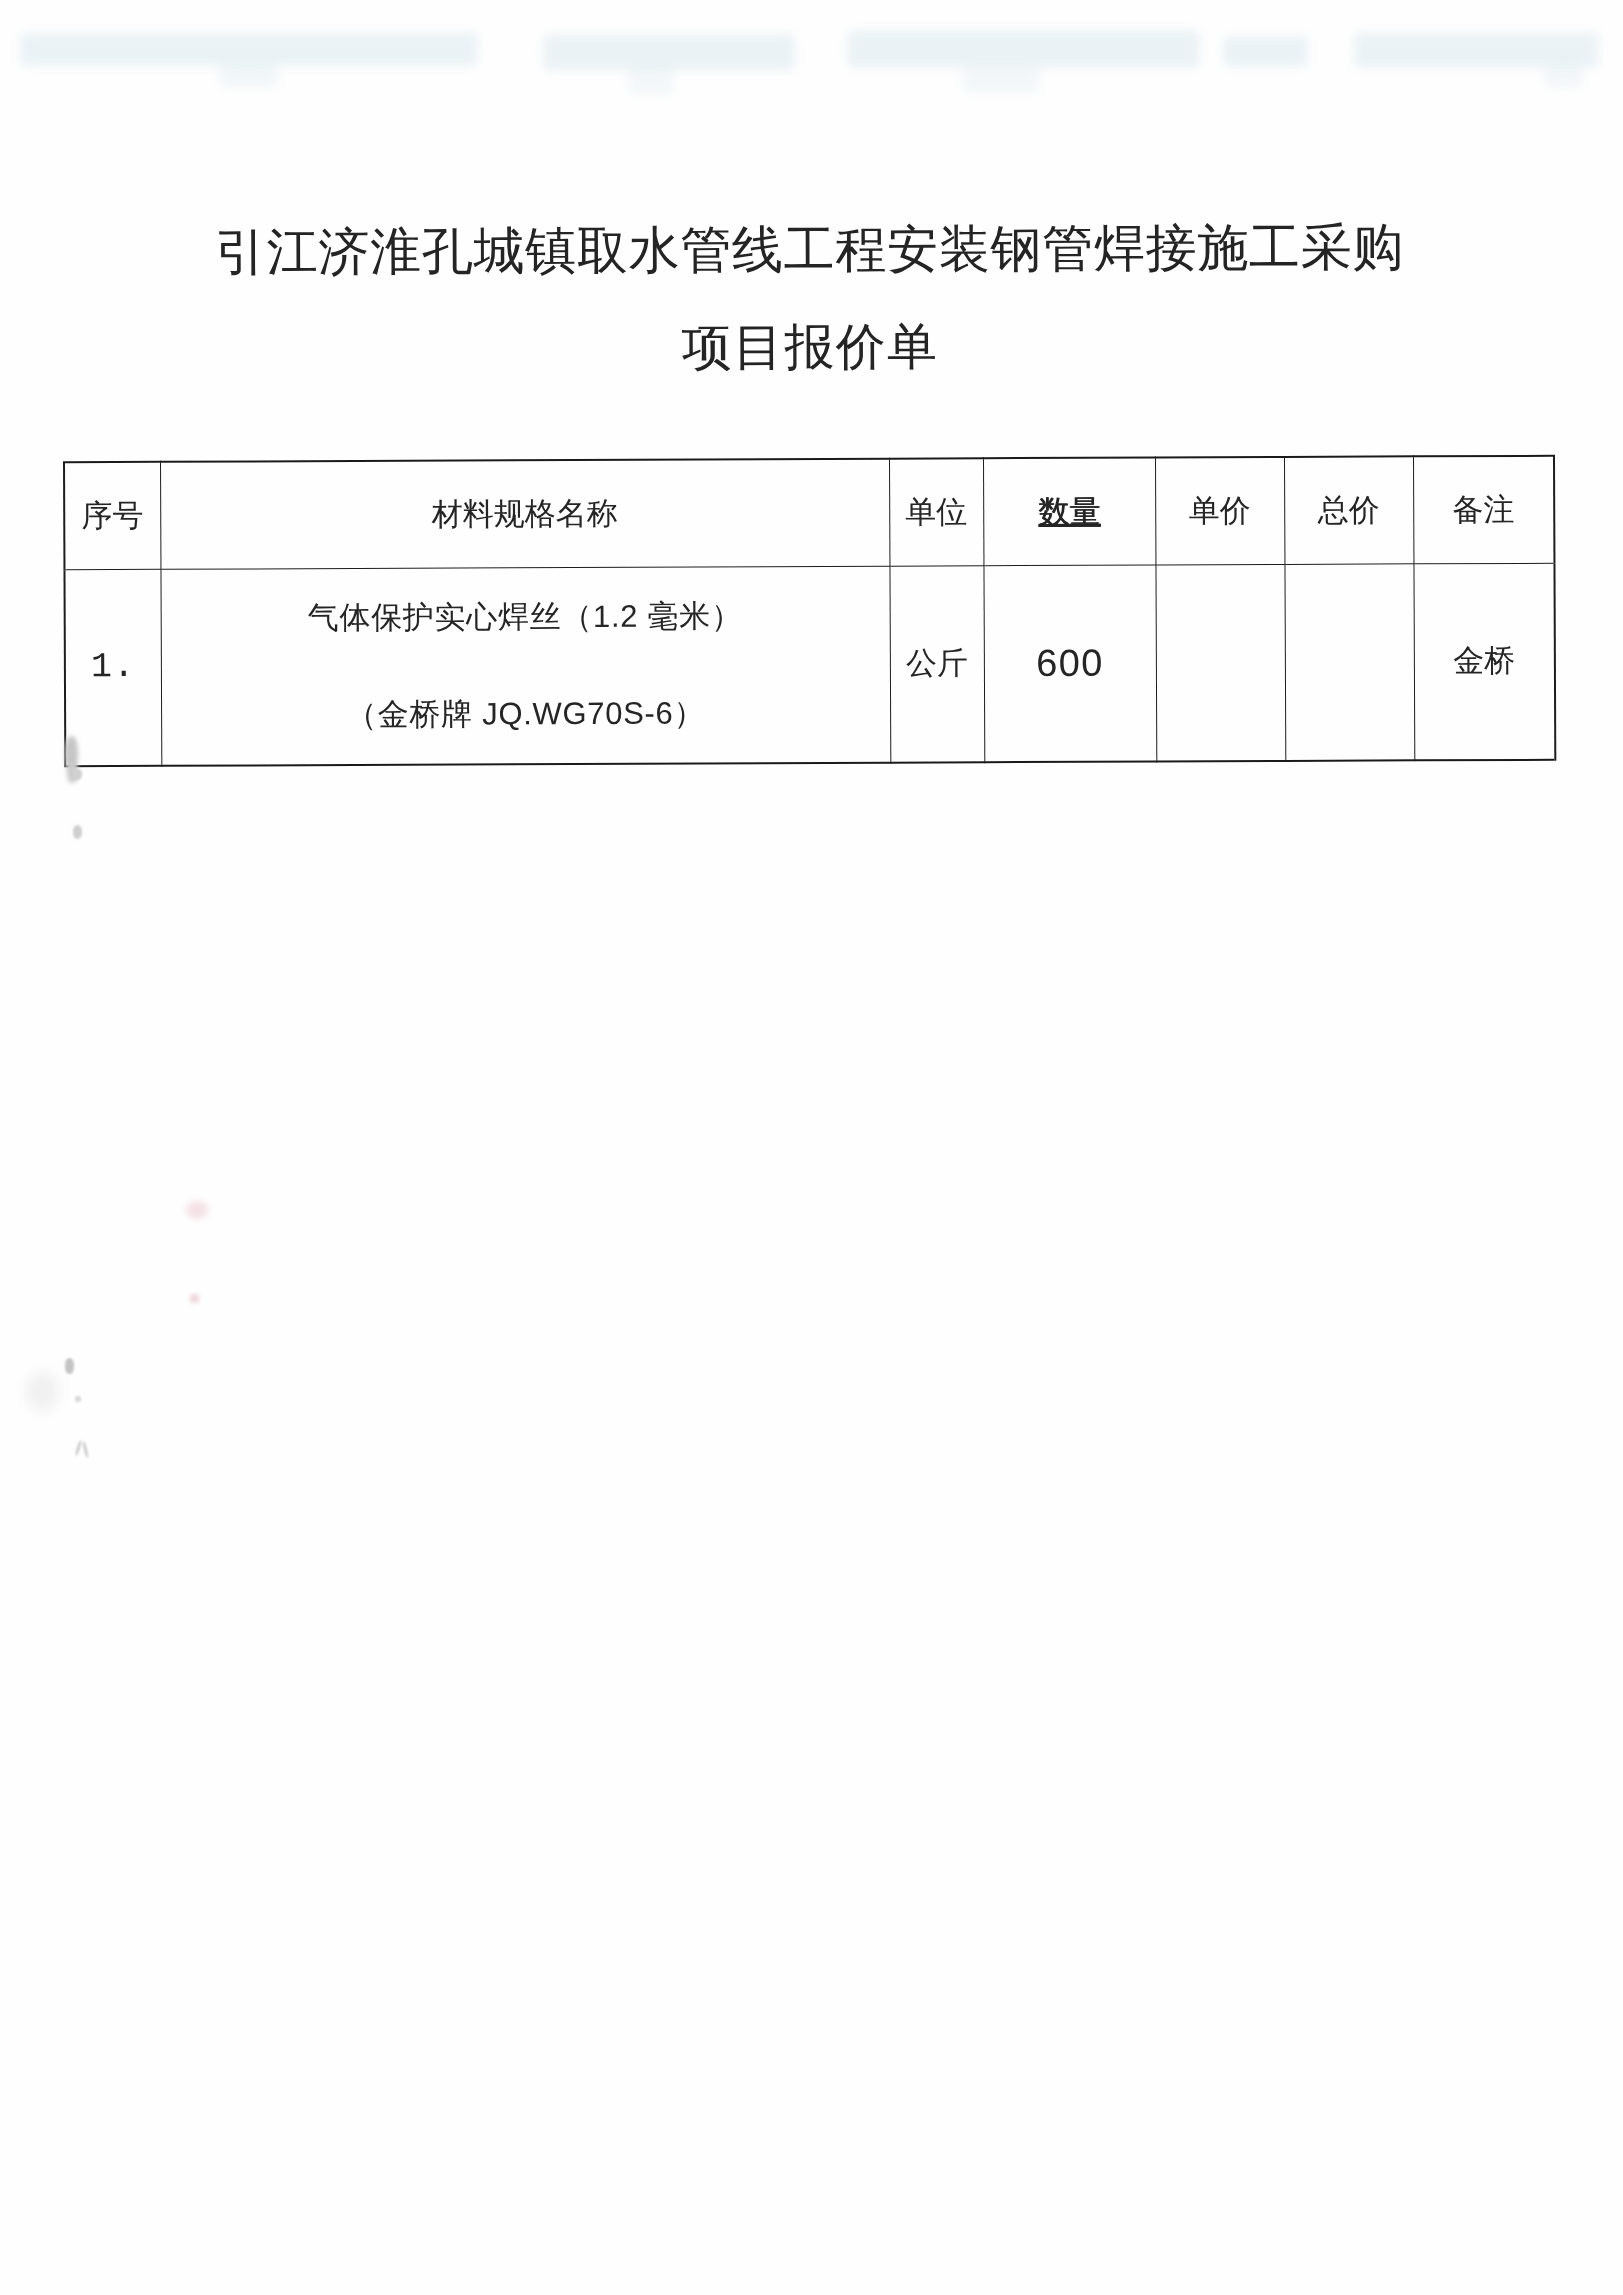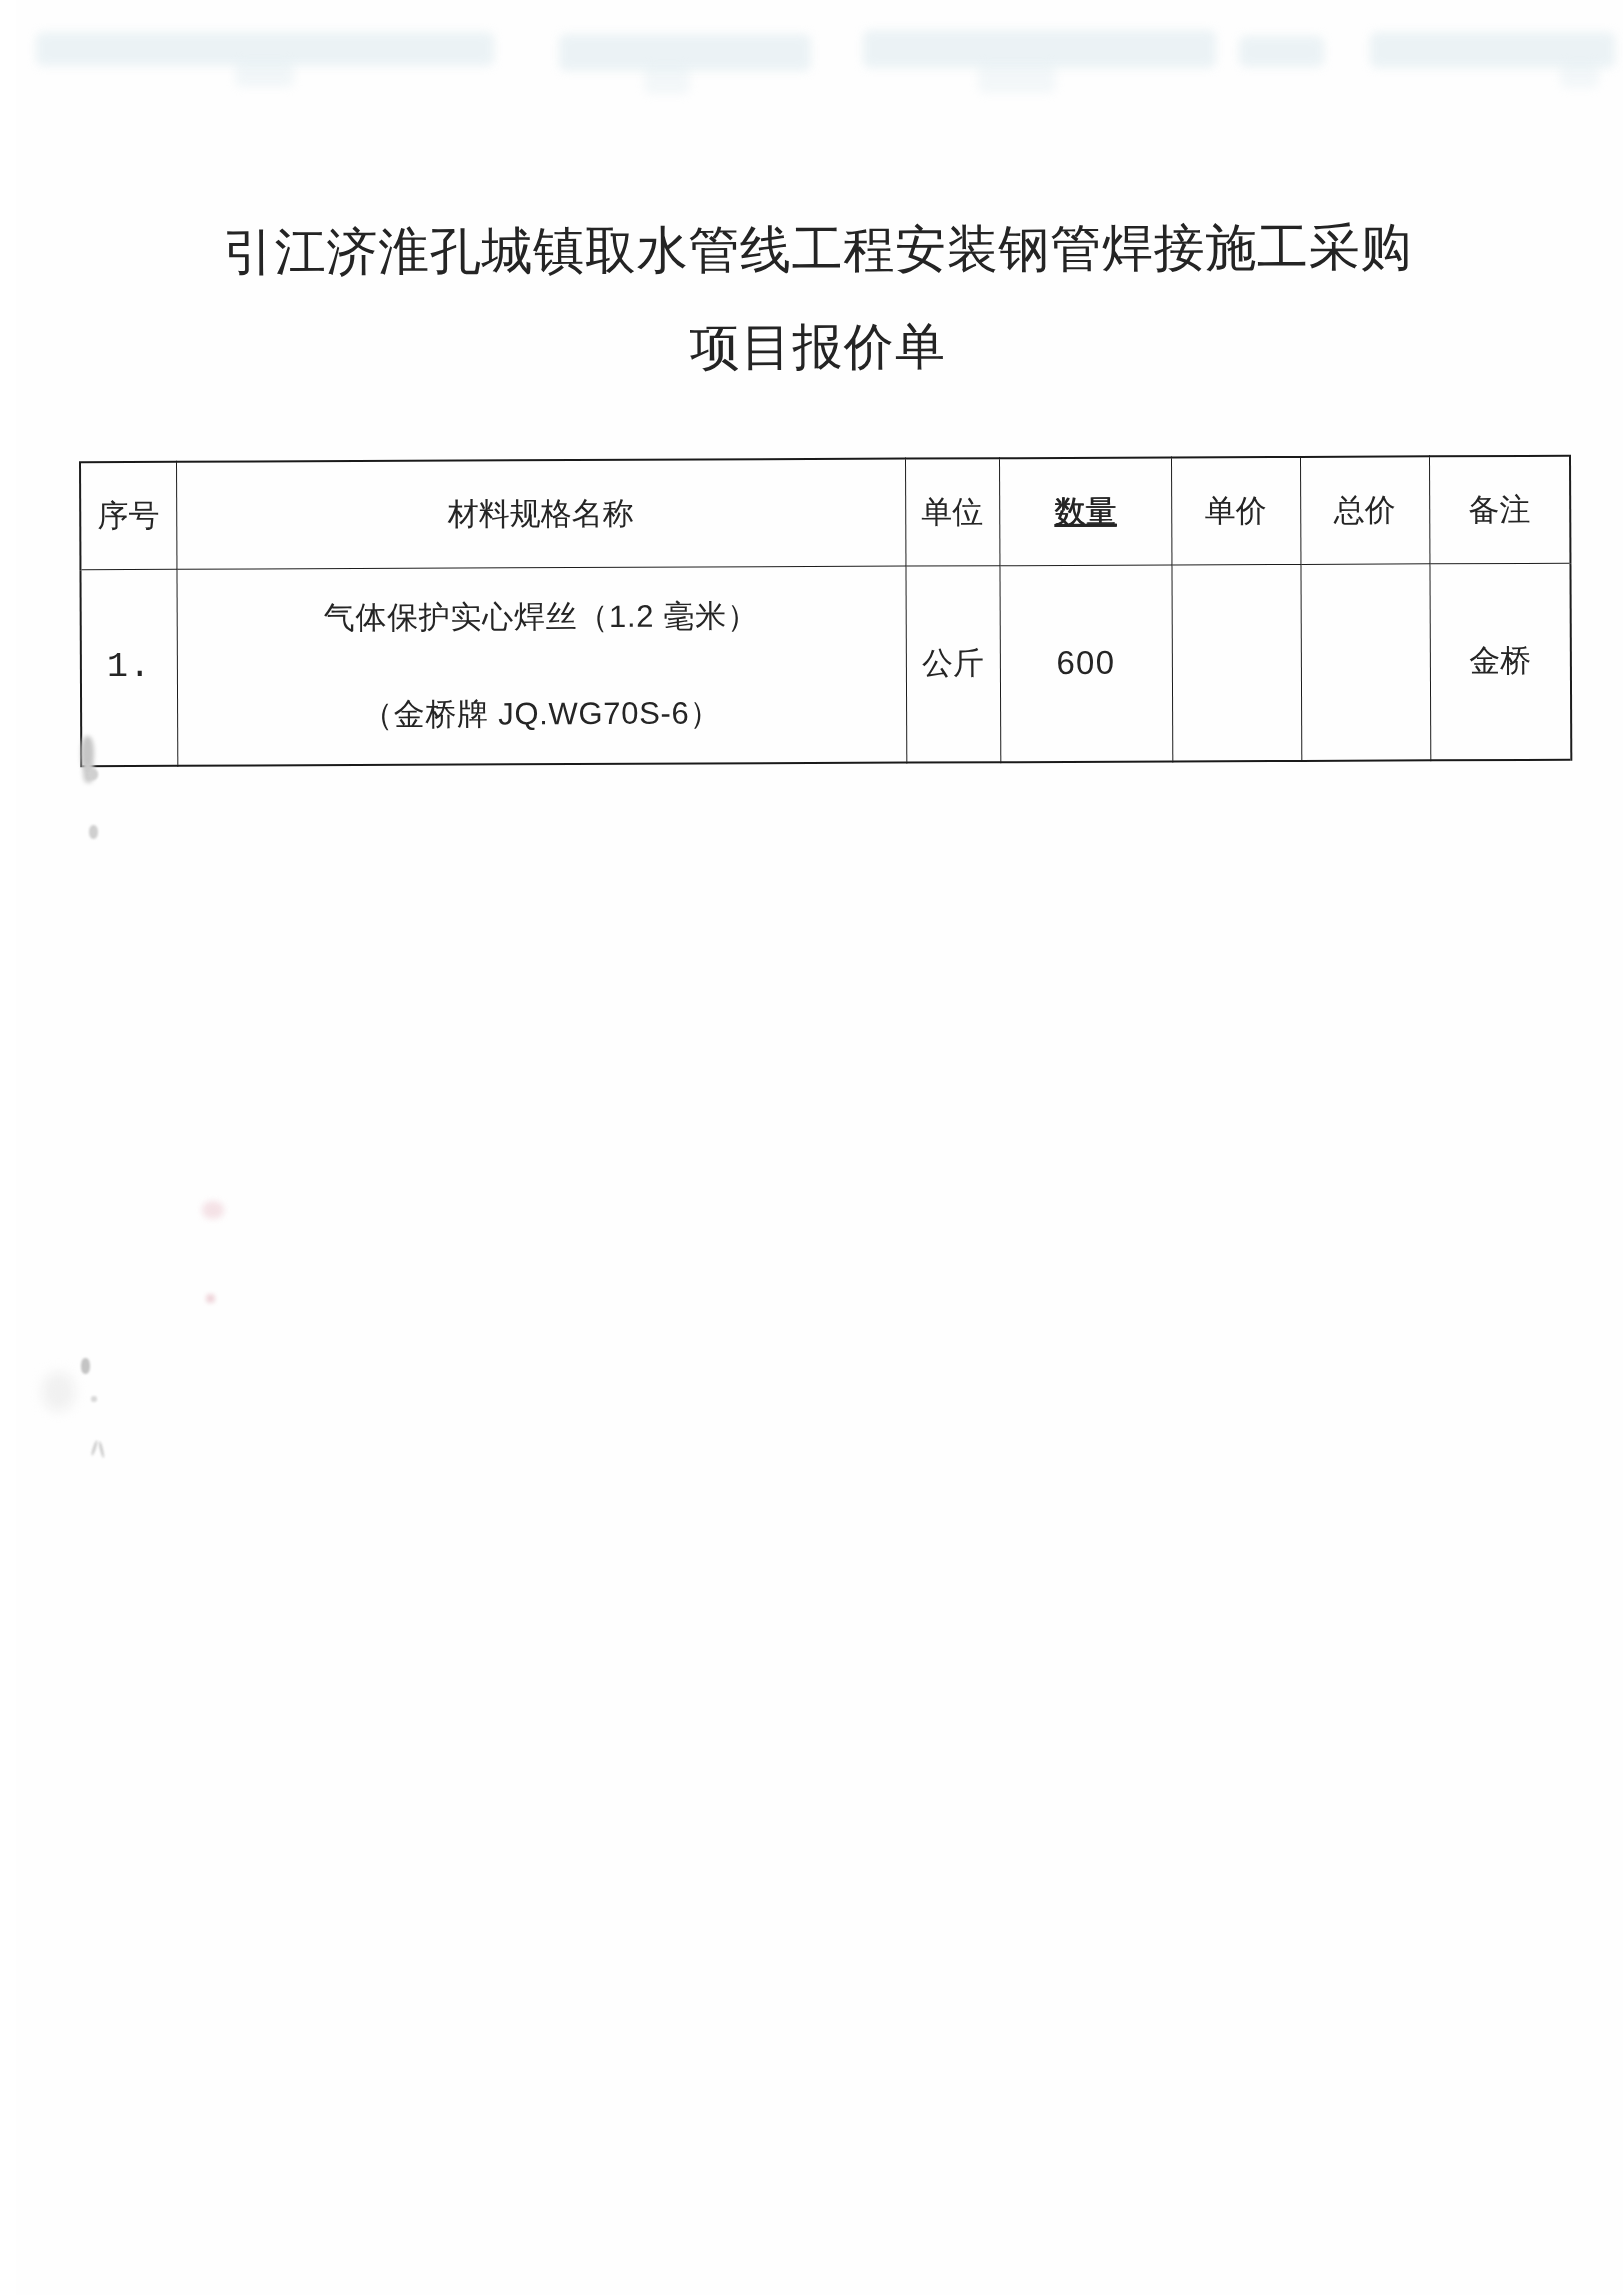--- a/index.html
+++ b/index.html
@@ -7,21 +7,20 @@
     width: 1623px; height: 2295px;
     background: #ffffff;
     font-family: "Liberation Sans", sans-serif;
     color: #262626;
     overflow: hidden;
     position: relative;
   }
   .page {
     position: absolute; inset: 0;
     background: #fefefe;
-    margin-left: 16px;
   }
   .content {
     position: absolute; inset: 0;
     transform: rotate(-0.25deg);
     transform-origin: 50% 30%;
   }
   
   .title-block {
     position: absolute;
     top: 216px; left: 0; width: 100%;
@@ -64,21 +63,21 @@
   .quote-table thead tr { height: 107px; }
   .quote-table tbody tr { height: 195px; }
   .hdr-qty { font-weight: 700; text-shadow: 0.7px 0 0 #252525; text-decoration: underline; }
   .cell-index { font-size: 35px; letter-spacing: 1.3px; }
   .cell-name {
     display: flex; flex-direction: column;
     align-items: center; justify-content: center;
     gap: 55px; height: 195px;
   }
   .cell-name .nline { font-size: 31px; letter-spacing: 0.7px; white-space: nowrap; }
-  .cell-qty { font-size: 33px; letter-spacing: 1.3px; }
+  .cell-qty { font-size: 38px; letter-spacing: 1.3px; }
   
   .bleed-strip { position: absolute; top: 25px; left: 19.6px; width: 1584px; height: 72px; }
   .bleed {
     position: absolute;
     background: #dfebf0;
     filter: blur(4.6px);
     opacity: 0.6;
     border-radius: 6.5px;
   }
   .smudge { position: absolute; border-radius: 45%; }

